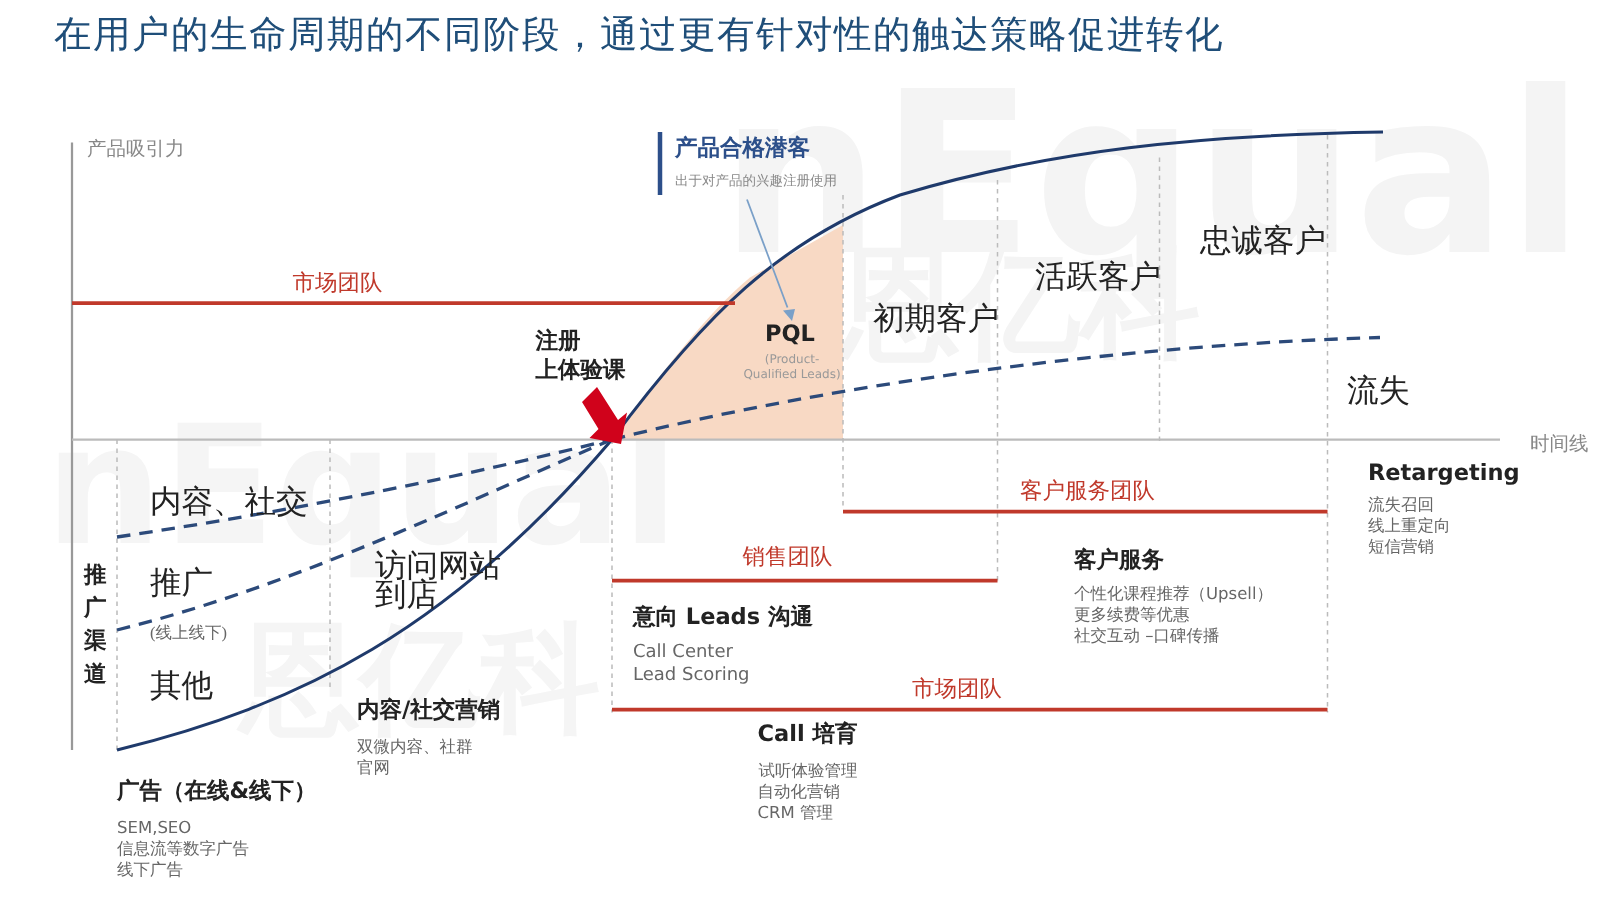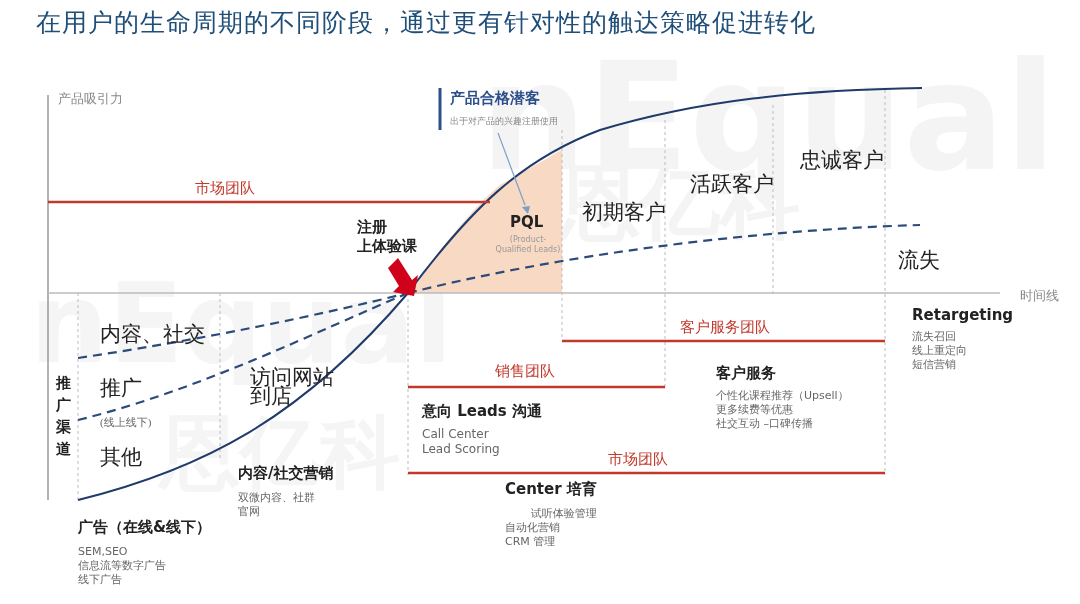--- a/index.html
+++ b/index.html
@@ -125,21 +125,21 @@
   <div class="stage-b">内容/社交营销</div>
   <div class="sub" style="margin-top:8px;">双微内容、社群</div>
   <div class="sub">官网</div>
 </div>
 <div class="lbl" style="left:422px;top:402px;">
   <div class="stage-b">意向 Leads 沟通</div>
   <div class="sub-en" style="margin-top:6px;">Call Center</div>
   <div class="sub-en">Lead Scoring</div>
 </div>
 <div class="lbl" style="left:505px;top:480px;">
-  <div class="stage-b">Center 培育</div>
+  <div class="stage-b">Call 培育</div>
   <div class="sub" style="margin-top:8px;text-align:right;">试听体验管理</div>
   <div class="sub">自动化营销</div>
   <div class="sub">CRM 管理</div>
 </div>
 <div class="lbl" style="left:716px;top:364px;">
   <div class="stage-b">客户服务</div>
   <div class="sub" style="margin-top:6px;">个性化课程推荐（Upsell）</div>
   <div class="sub">更多续费等优惠</div>
   <div class="sub">社交互动 –口碑传播</div>
 </div>

